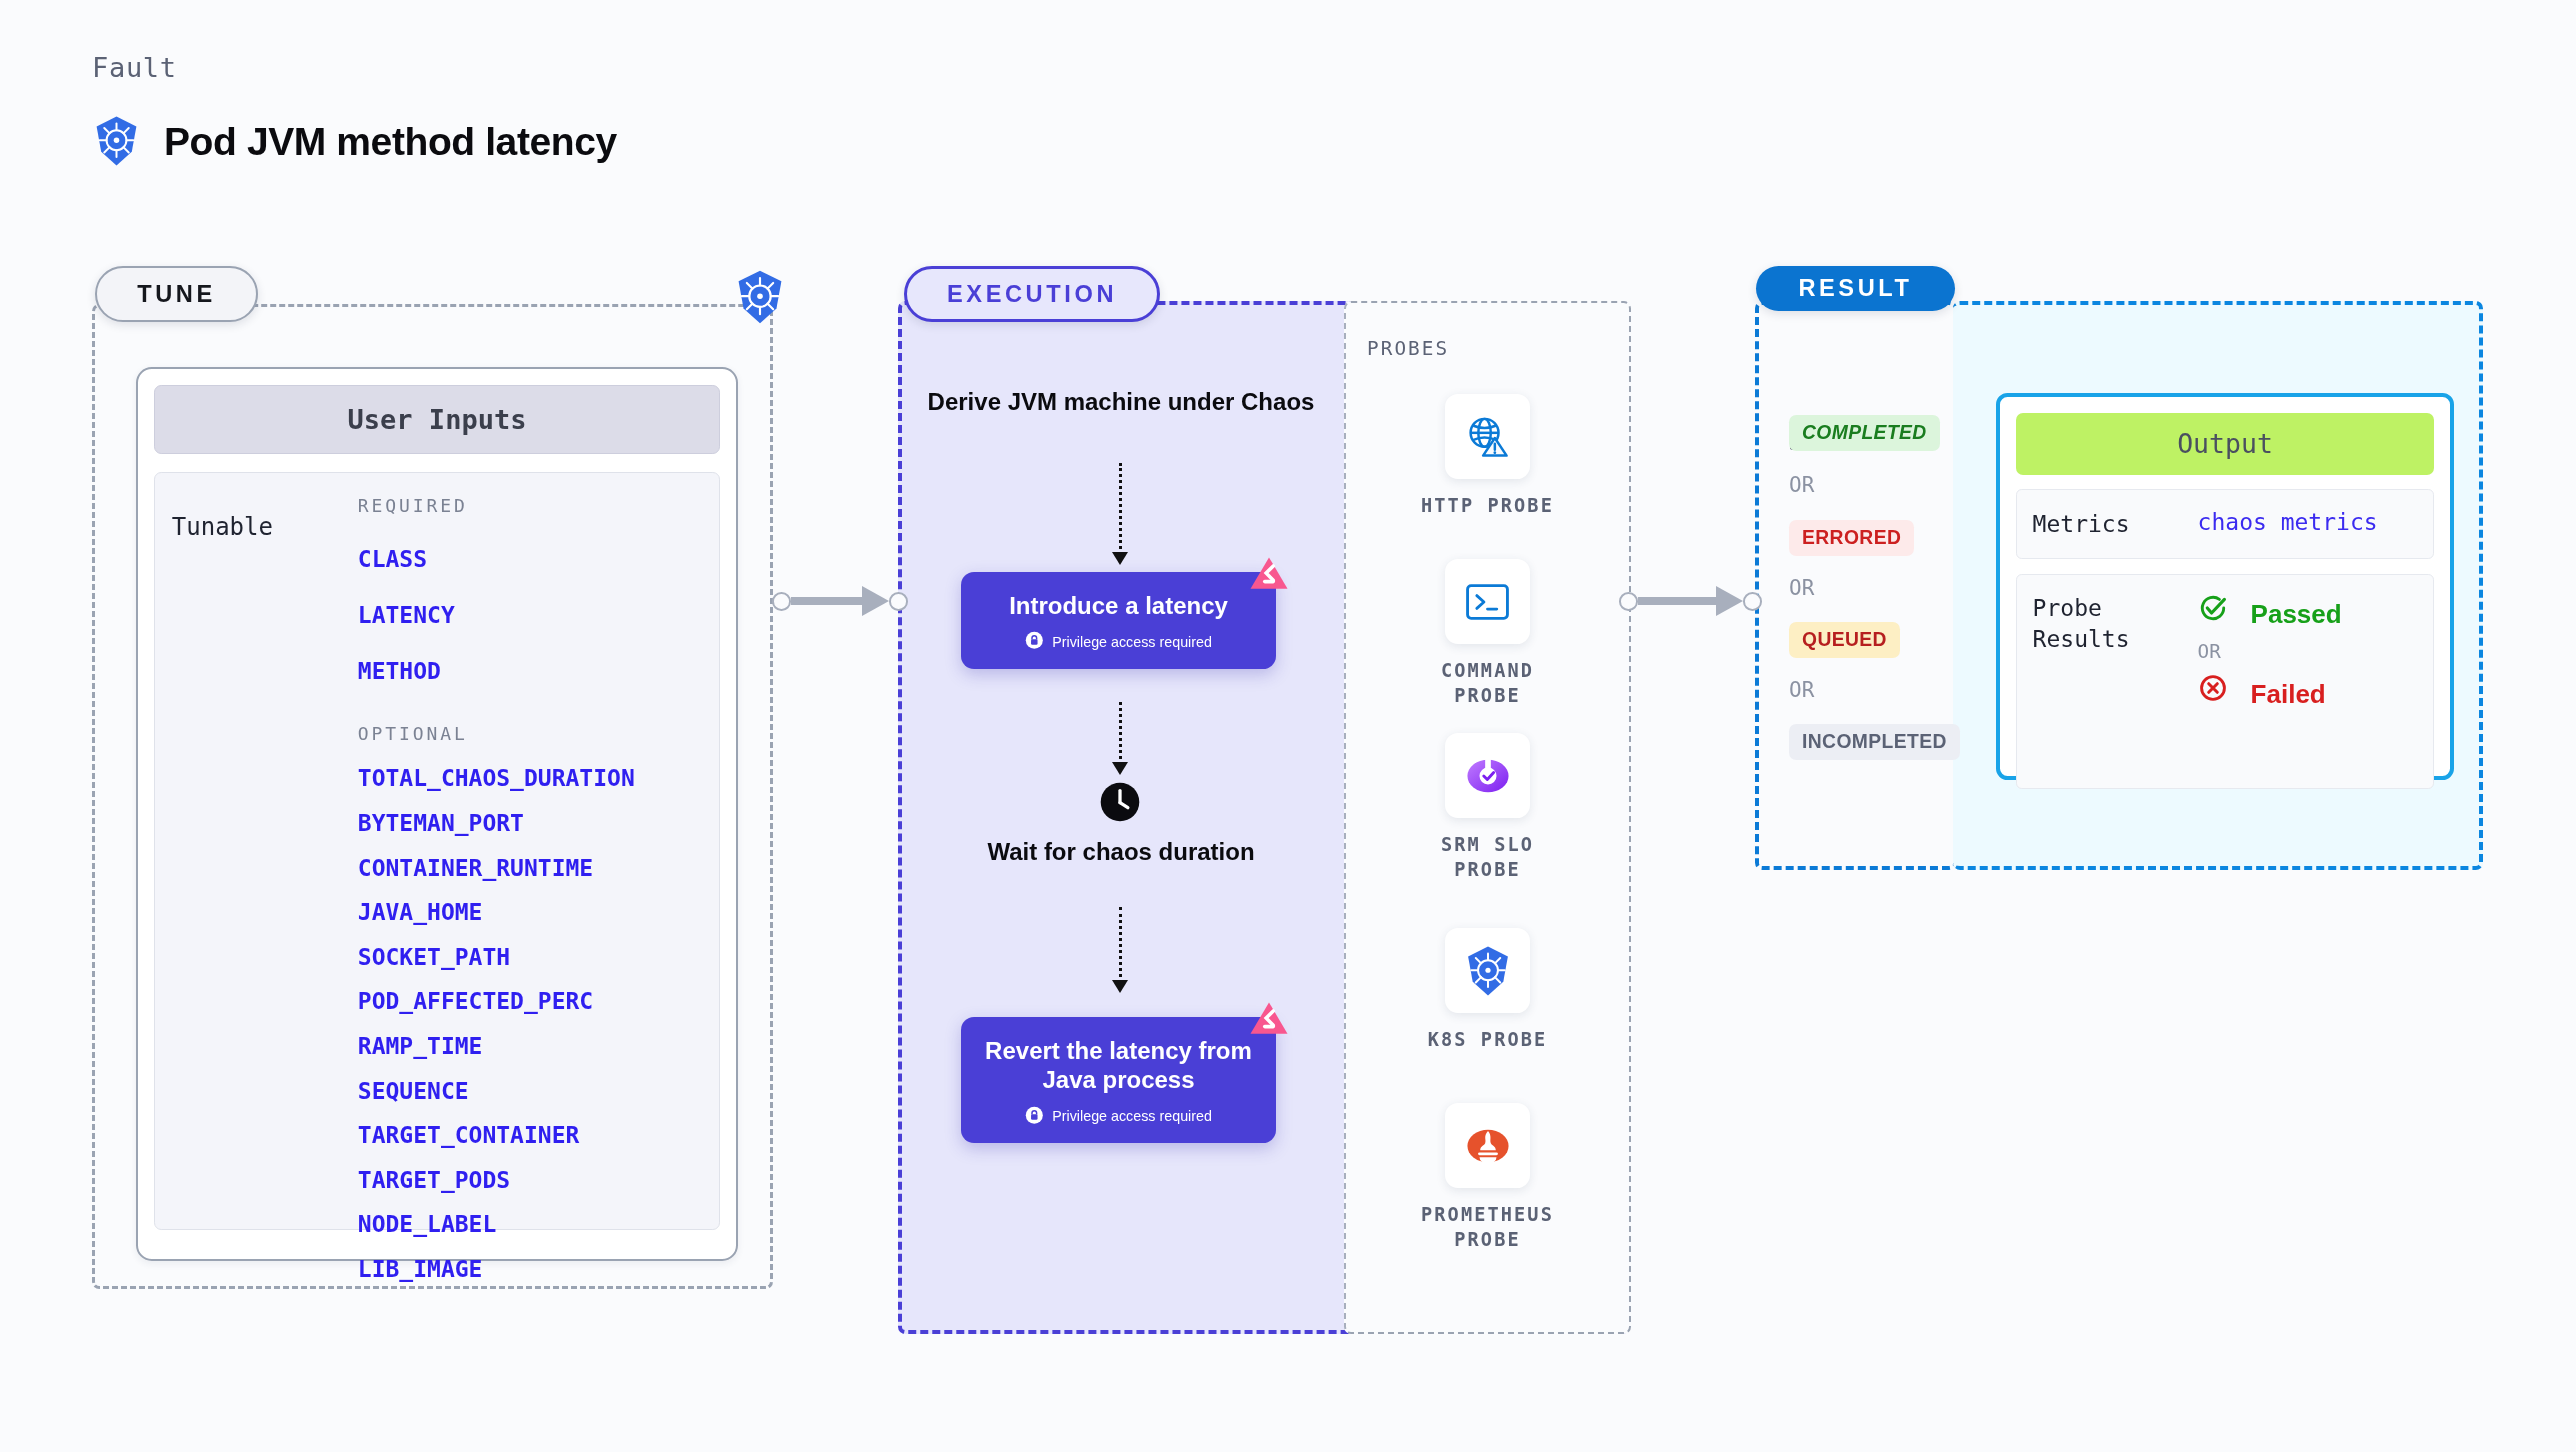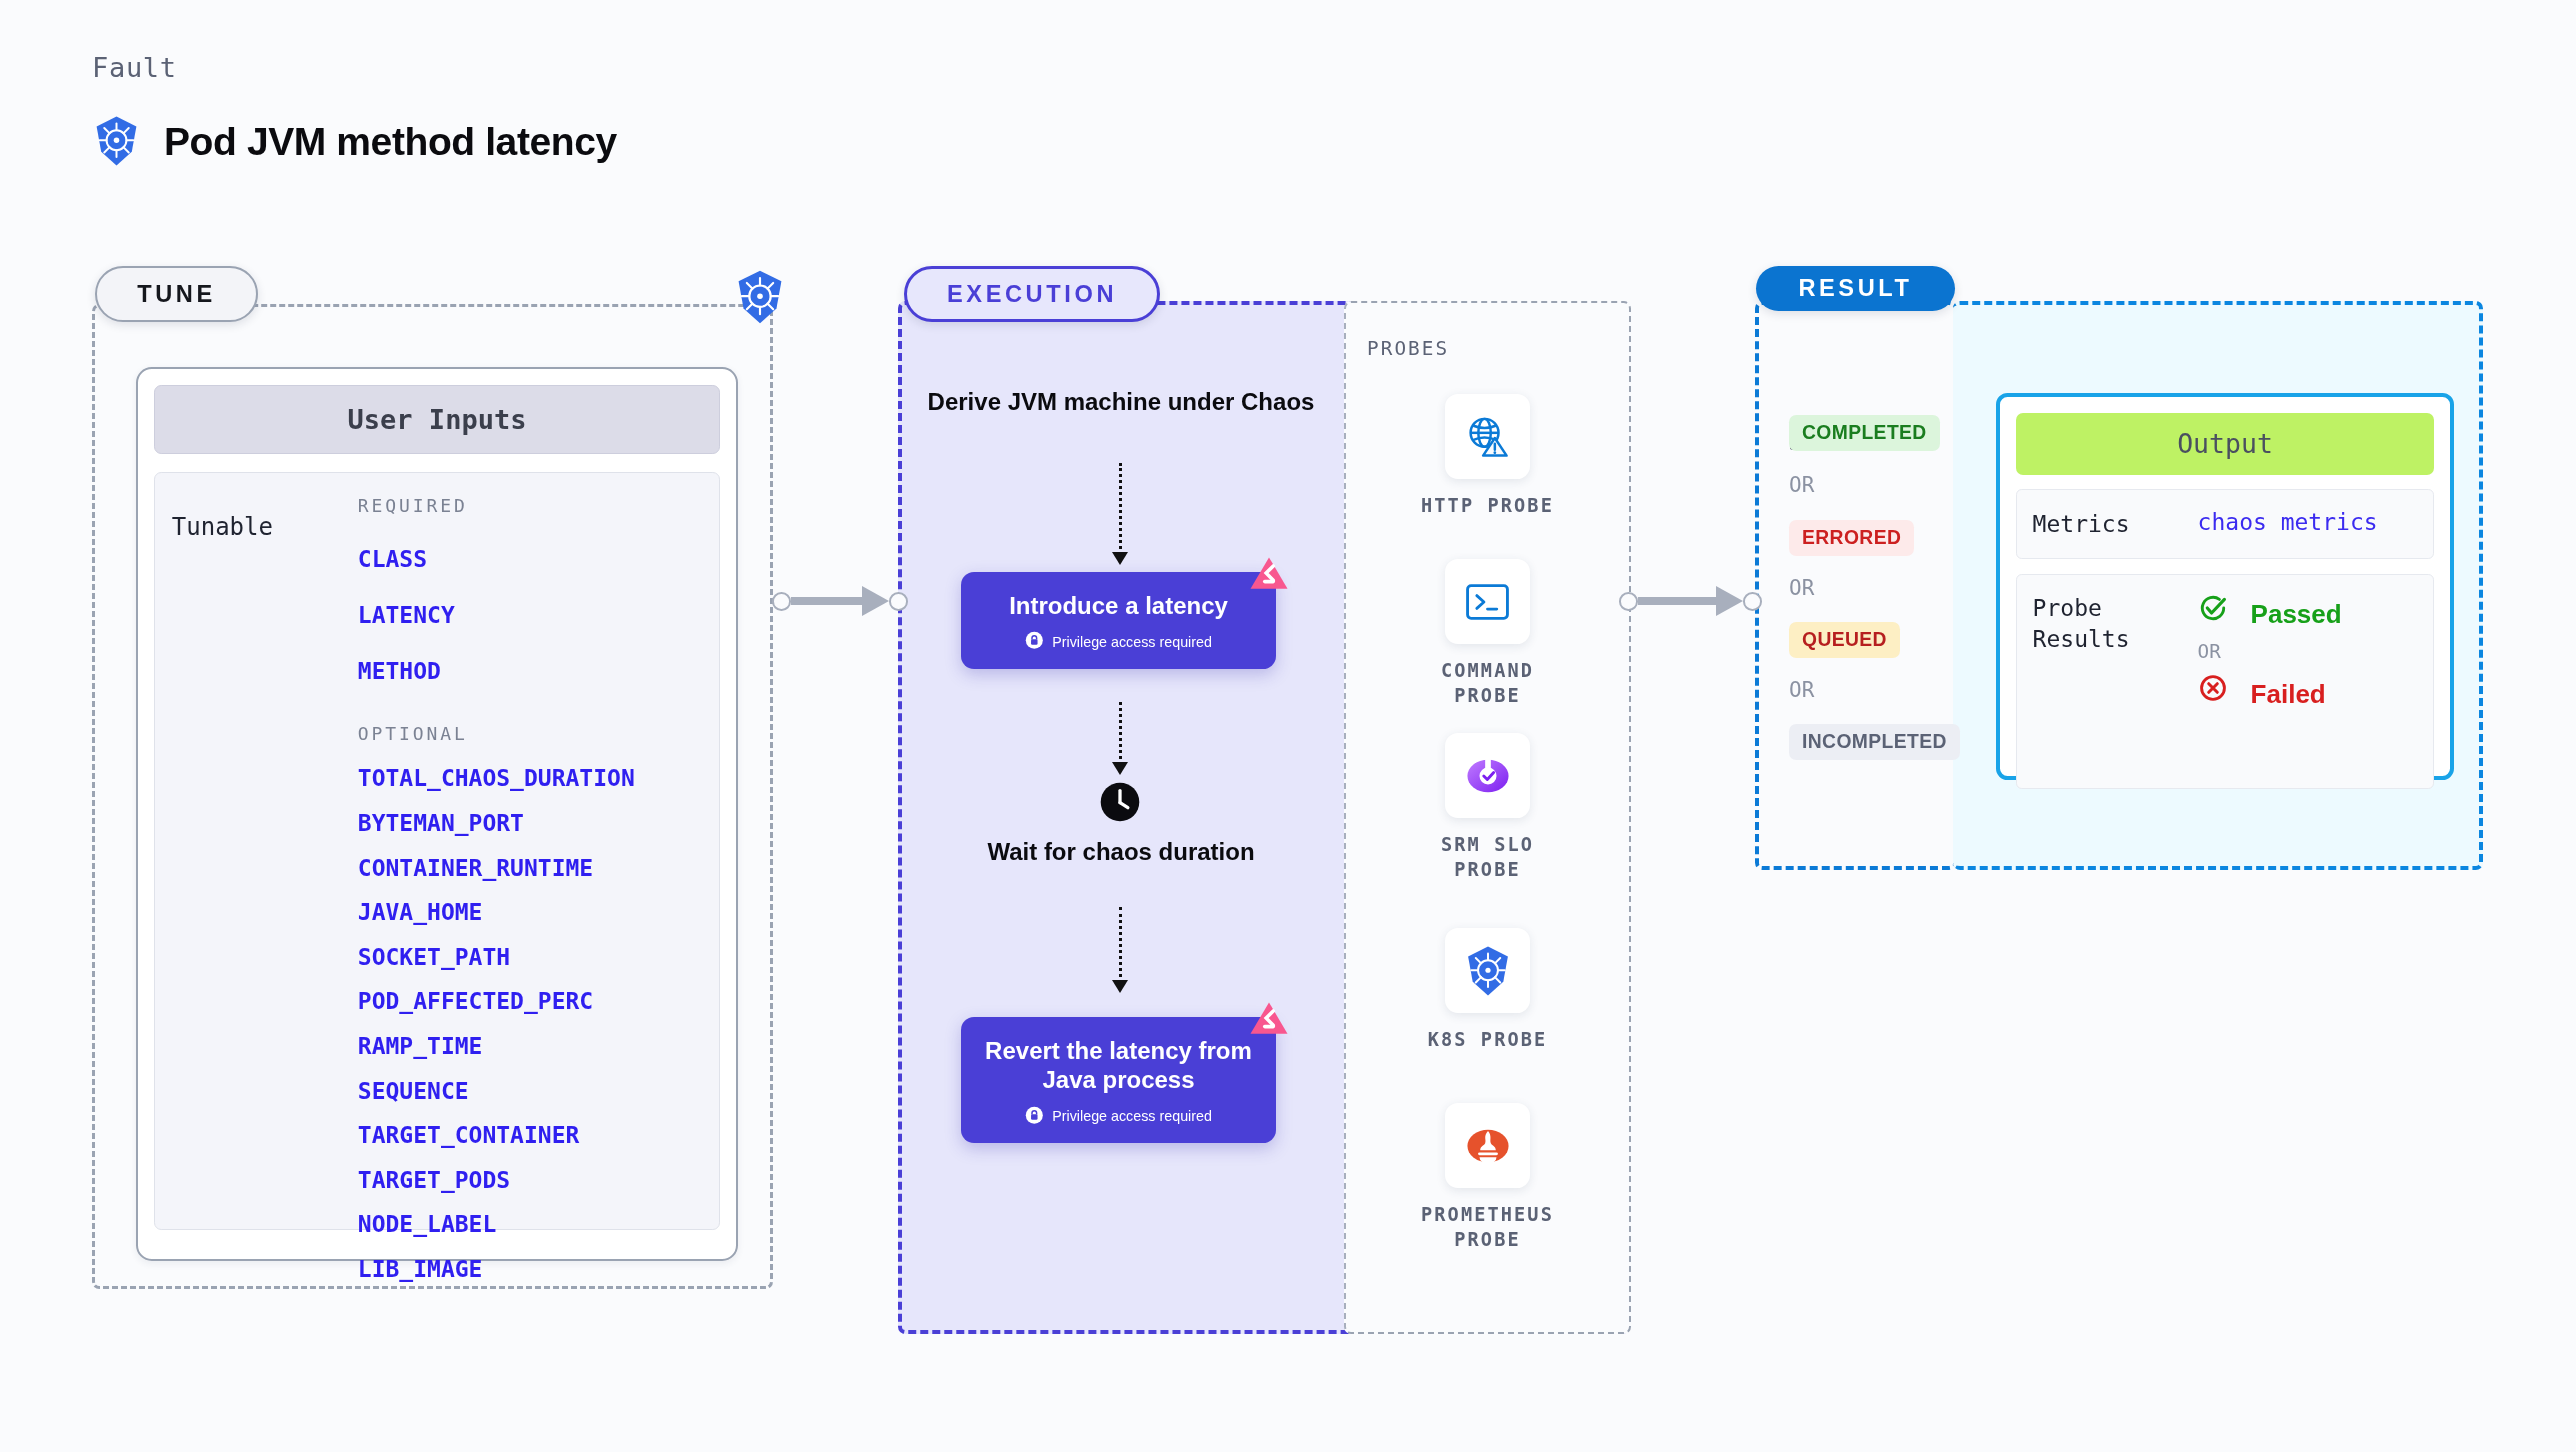--- a/index.html
+++ b/index.html
@@ -437,21 +437,21 @@
         <path d="M35 10 C28 18 33 22 31 27 C29 31 24 31 24 37 h22 c0-6-5-6-7-10 c-2-4 2-10 -4-17 Z" fill="#fff"></path>
         <rect x="21" y="40" width="28" height="4" rx="2" fill="#fff"></rect>
         <path d="M23 47 h24 a12 9 0 0 1 -24 0 Z" fill="#fff"></path>
       </svg>
     </div>
     <div class="probe-name">PROMETHEUS PROBE</div>
   </div>
 
   <div class="status-label">STATUS</div>
 
-  <div class="status-badge" style="top:415px; background:#dcf5dc; color:#1a7d1f;">COMPLETED</div>
+  <div class="status-badge" style="top:415px; background:#dcf5dc; color:#1a7d1f;font-style:italic;">COMPLETED</div>
   <div class="status-or" style="top:473px;">OR</div>
   <div class="status-badge" style="top:520px; background:#fdeaea; color:#cc2020;">ERRORED</div>
   <div class="status-or" style="top:576px;">OR</div>
   <div class="status-badge" style="top:622px; background:#fdefc4; color:#b61f1f;">QUEUED</div>
   <div class="status-or" style="top:678px;">OR</div>
   <div class="status-badge" style="top:724px; background:#eceef4; color:#5b6275;">INCOMPLETED</div>
 
   <div class="out-card">
     <div class="out-head">Output</div>
 

